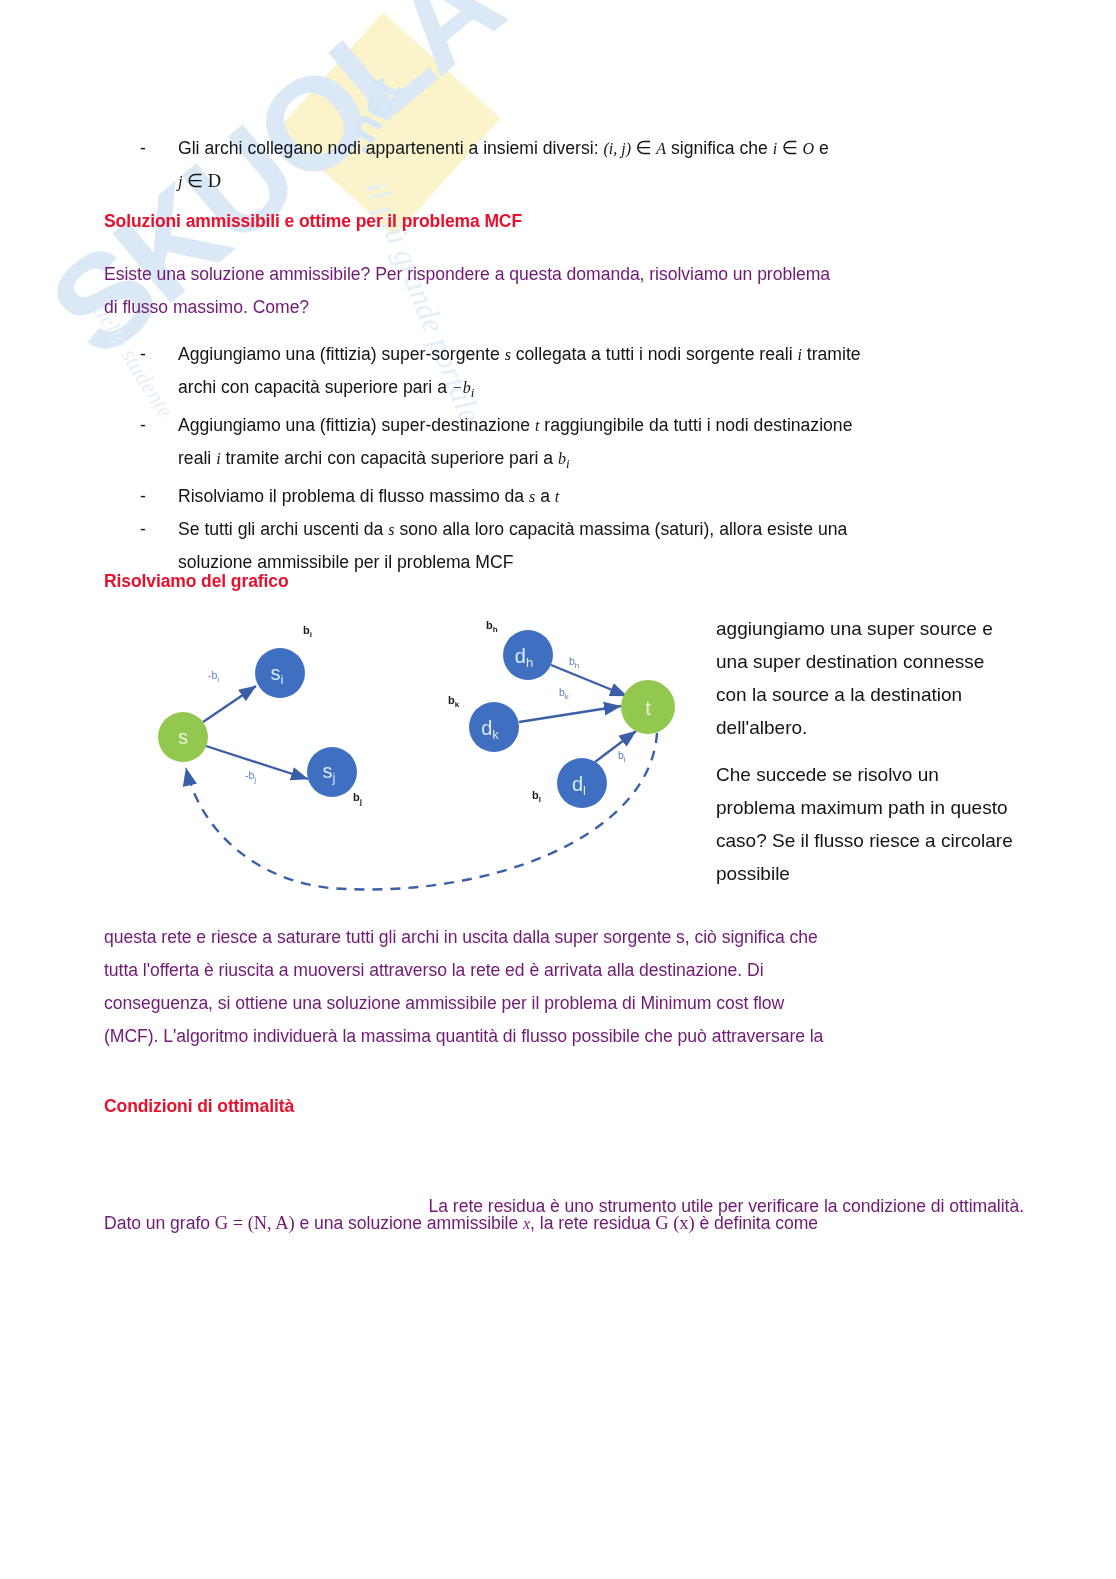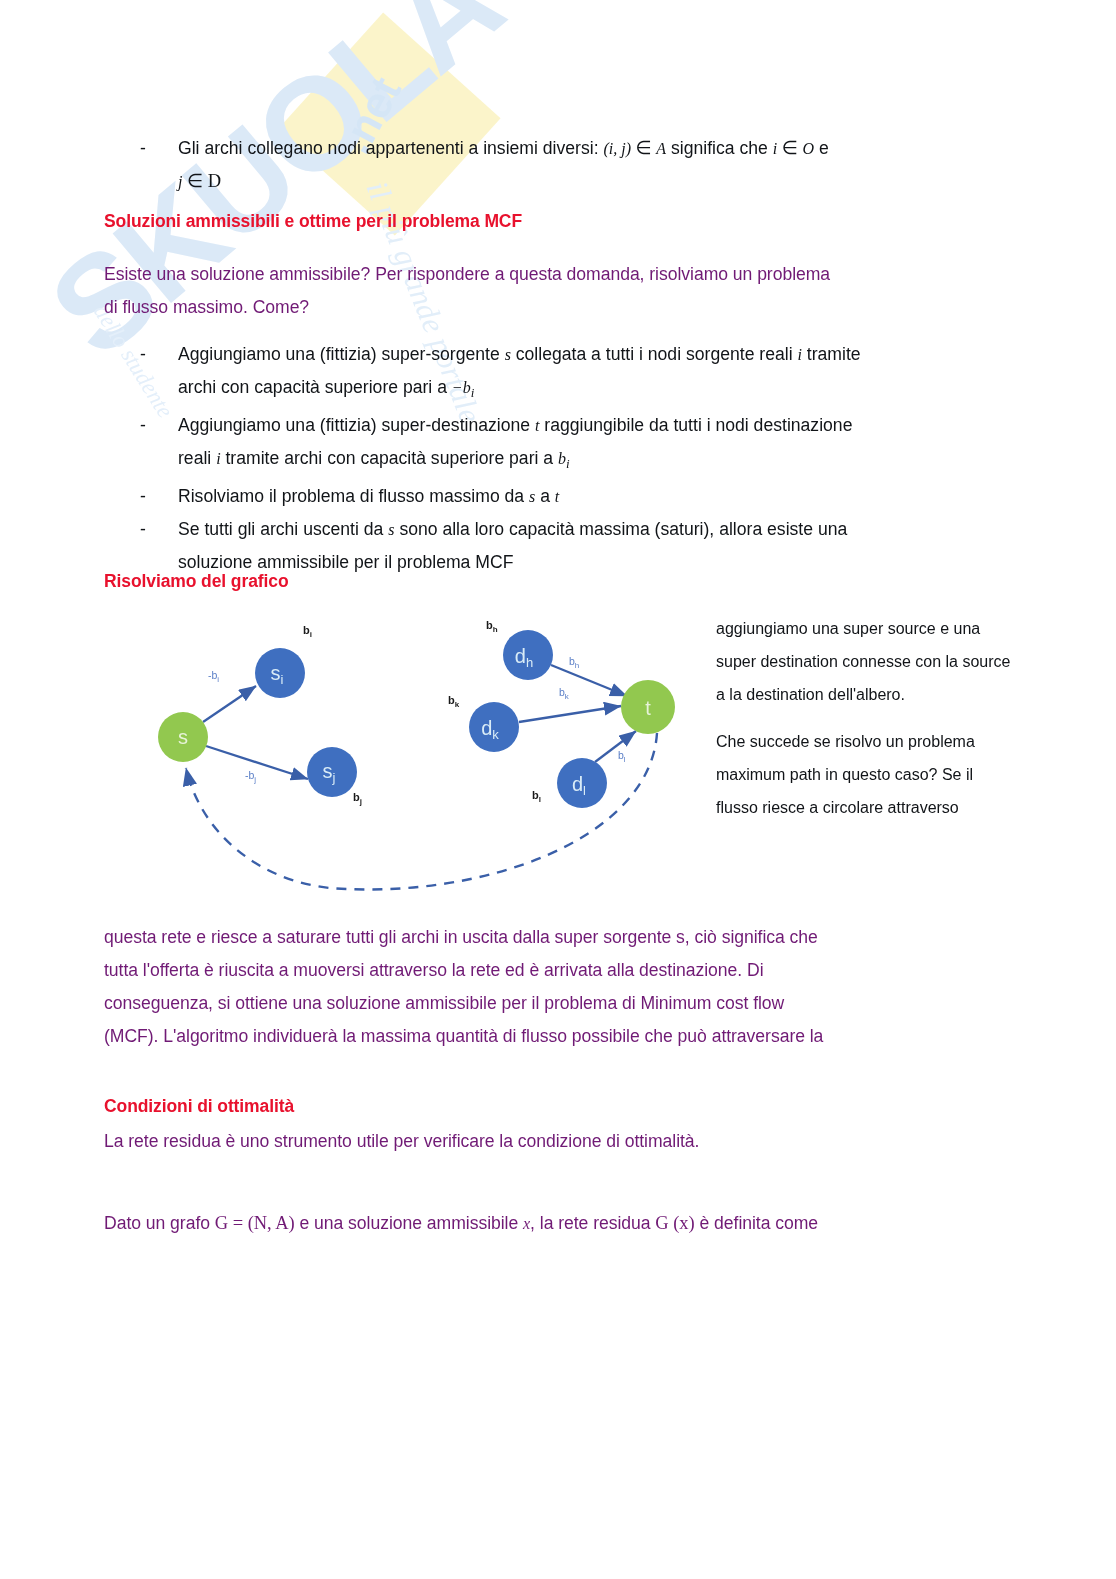--- a/index.html
+++ b/index.html
@@ -150,21 +150,21 @@
     top: 598px;
     width: 560px;
     height: 320px;
   }
   .sidecol {
     position: absolute;
     left: 716px;
     top: 612px;
     width: 300px;
     color: #111418;
-    font-size: 16px;
+    font-size: 19px;
     line-height: 33px;
   }
   .sidecol p { margin: 0 0 14px 0; }
 </style>
 </head>
 <body>
 
 <div id="page">
 
   <div class="wm-layer">
@@ -277,33 +277,33 @@
           <text x="245" y="779">-b<tspan font-size="8" dy="3">j</tspan></text>
           <text x="569" y="665">b<tspan font-size="8" dy="3">h</tspan></text>
           <text x="559" y="696">b<tspan font-size="8" dy="3">k</tspan></text>
           <text x="618" y="759">b<tspan font-size="8" dy="3">l</tspan></text>
         </g>
       </svg>
     </div>
 
     <div class="sidecol">
       <p>aggiungiamo una super source e una super destination connesse con la source a la destination dell'albero.</p>
-      <p>Che succede se risolvo un problema maximum path in questo caso? Se il flusso riesce a circolare attraverso</p>
+      <p>Che succede se risolvo un problema maximum path in questo caso? Se il flusso riesce a circolare possibile</p>
     </div>
 
     <div class="para" style="left:104px; top:921px; width:920px;">
       <div>questa rete e riesce a saturare tutti gli archi in uscita dalla super sorgente s, ciò significa che</div>
       <div>tutta l'offerta è riuscita a muoversi attraverso la rete ed è arrivata alla destinazione. Di</div>
       <div>conseguenza, si ottiene una soluzione ammissibile per il problema di Minimum cost flow</div>
       <div>(MCF). L'algoritmo individuerà la massima quantità di flusso possibile che può attraversare la</div>
     </div>
 
     <div class="h-red" style="left:104px; top:1096px;">Condizioni di ottimalità</div>
 
-    <div class="para" style="left:104px; top:1125px; width:920px;">
+    <div class="para" style="left:104px; top:1190px; width:920px;text-align:right;">
       <div>La rete residua è uno strumento utile per verificare la condizione di ottimalità.</div>
     </div>
 
     <div class="para" style="left:104px; top:1207px; width:920px;">
       <div><span>Dato un grafo </span><span class="mr">G</span><span class="op"> = </span><span class="mr">(N, A)</span><span> e una soluzione ammissibile </span><span class="mi">x</span><span>, la rete residua </span><span class="mr">G (x)</span><span> è definita come</span></div>
     </div>
 
   </div>
 </div>
 

